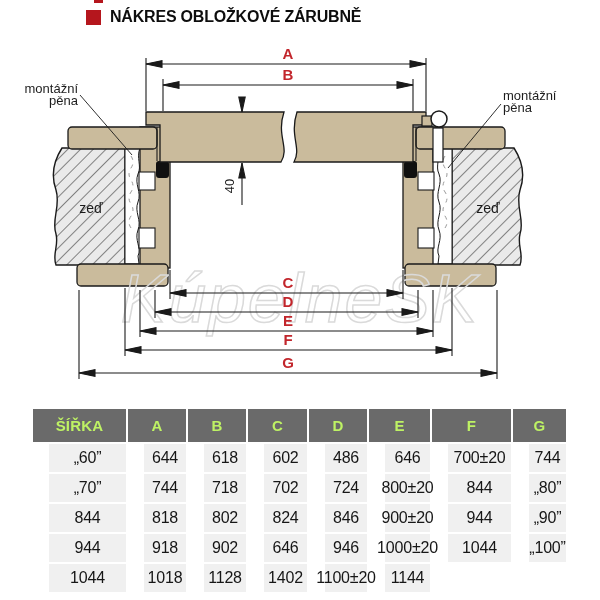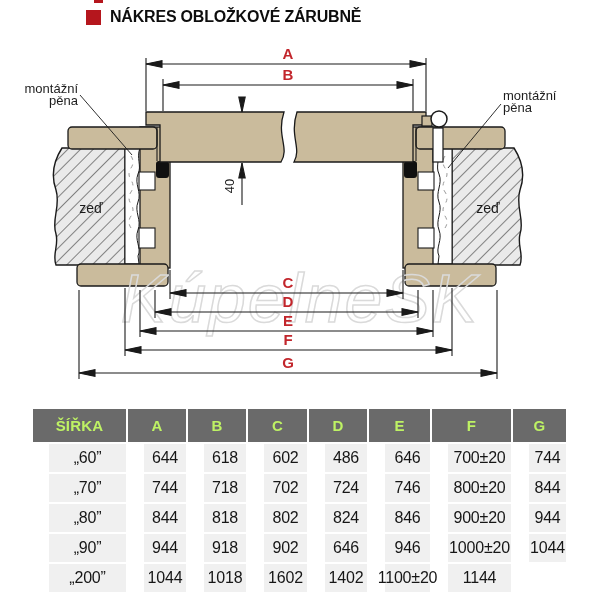--- a/index.html
+++ b/index.html
@@ -169,21 +169,20 @@
   <div class="dc">486</div>
   <div class="dc">646</div>
   <div class="dc">700±20</div>
   <div class="dc">744</div>
 
   <div class="dc">„70”</div>
   <div class="dc">744</div>
   <div class="dc">718</div>
   <div class="dc">702</div>
   <div class="dc">724</div>
-  <div class="dc">746</div>
   <div class="dc">800±20</div>
   <div class="dc">844</div>
 
   <div class="dc">„80”</div>
   <div class="dc">844</div>
   <div class="dc">818</div>
   <div class="dc">802</div>
   <div class="dc">824</div>
   <div class="dc">846</div>
   <div class="dc">900±20</div>
@@ -191,20 +190,20 @@
 
   <div class="dc">„90”</div>
   <div class="dc">944</div>
   <div class="dc">918</div>
   <div class="dc">902</div>
   <div class="dc">646</div>
   <div class="dc">946</div>
   <div class="dc">1000±20</div>
   <div class="dc">1044</div>
 
-  <div class="dc">„200”</div>
+  <div class="dc">„100”</div>
   <div class="dc">1044</div>
   <div class="dc">1018</div>
-  <div class="dc">1602</div>
+  <div class="dc">1128</div>
   <div class="dc">1402</div>
   <div class="dc">1100±20</div>
   <div class="dc">1144</div>
 </div>
 
 </body></html>

